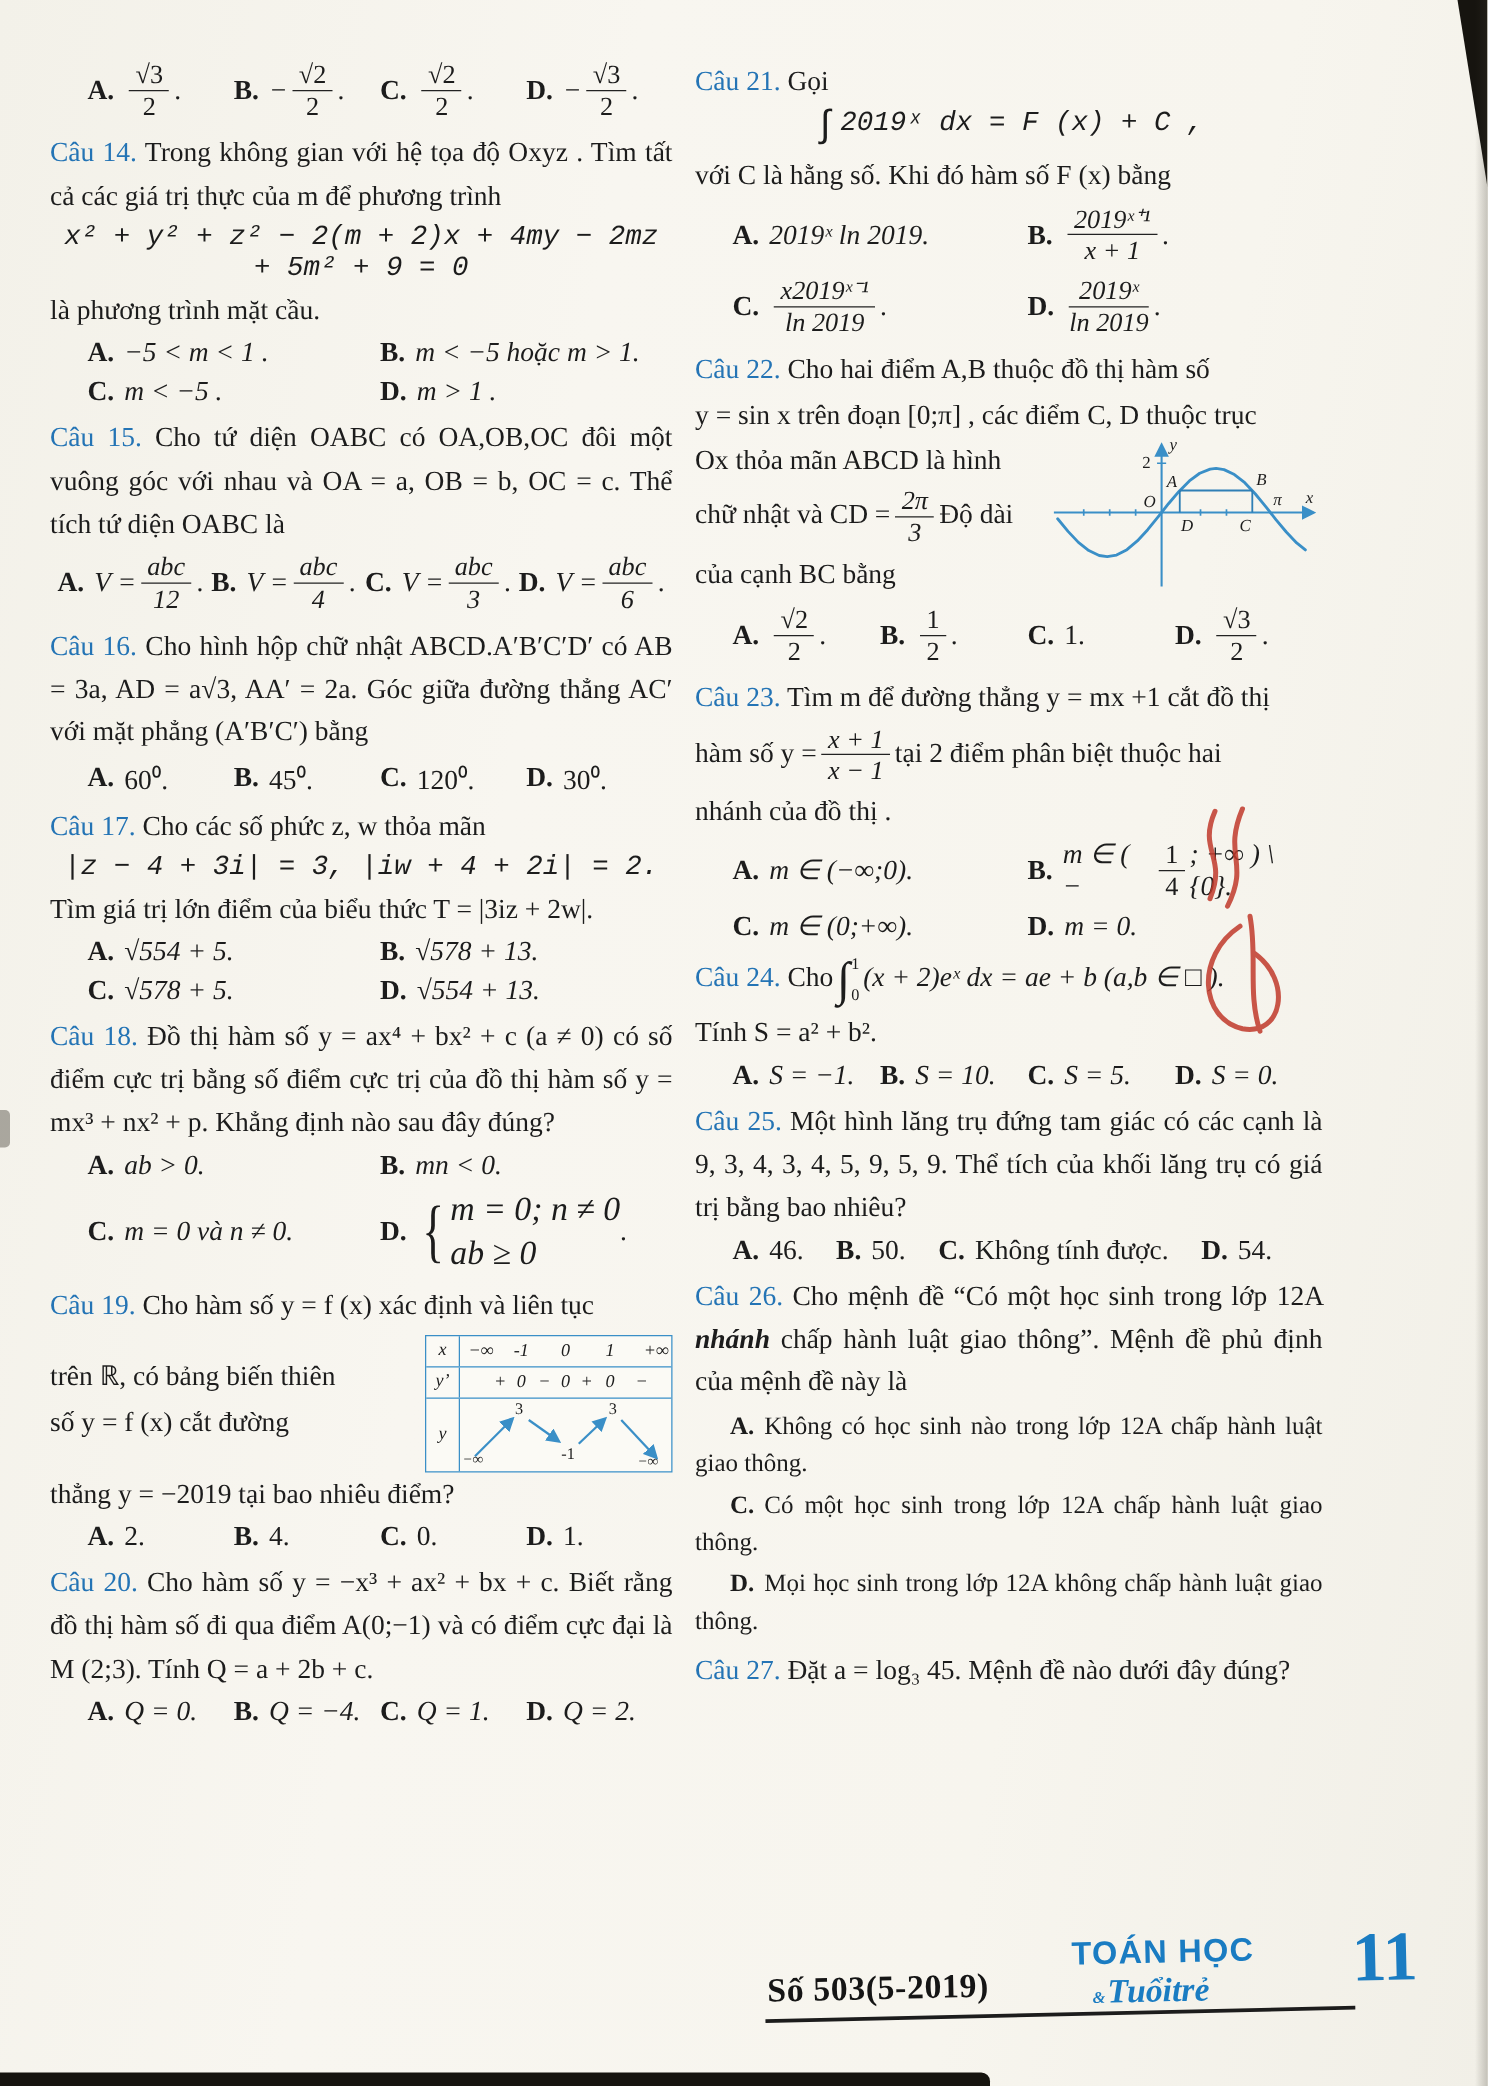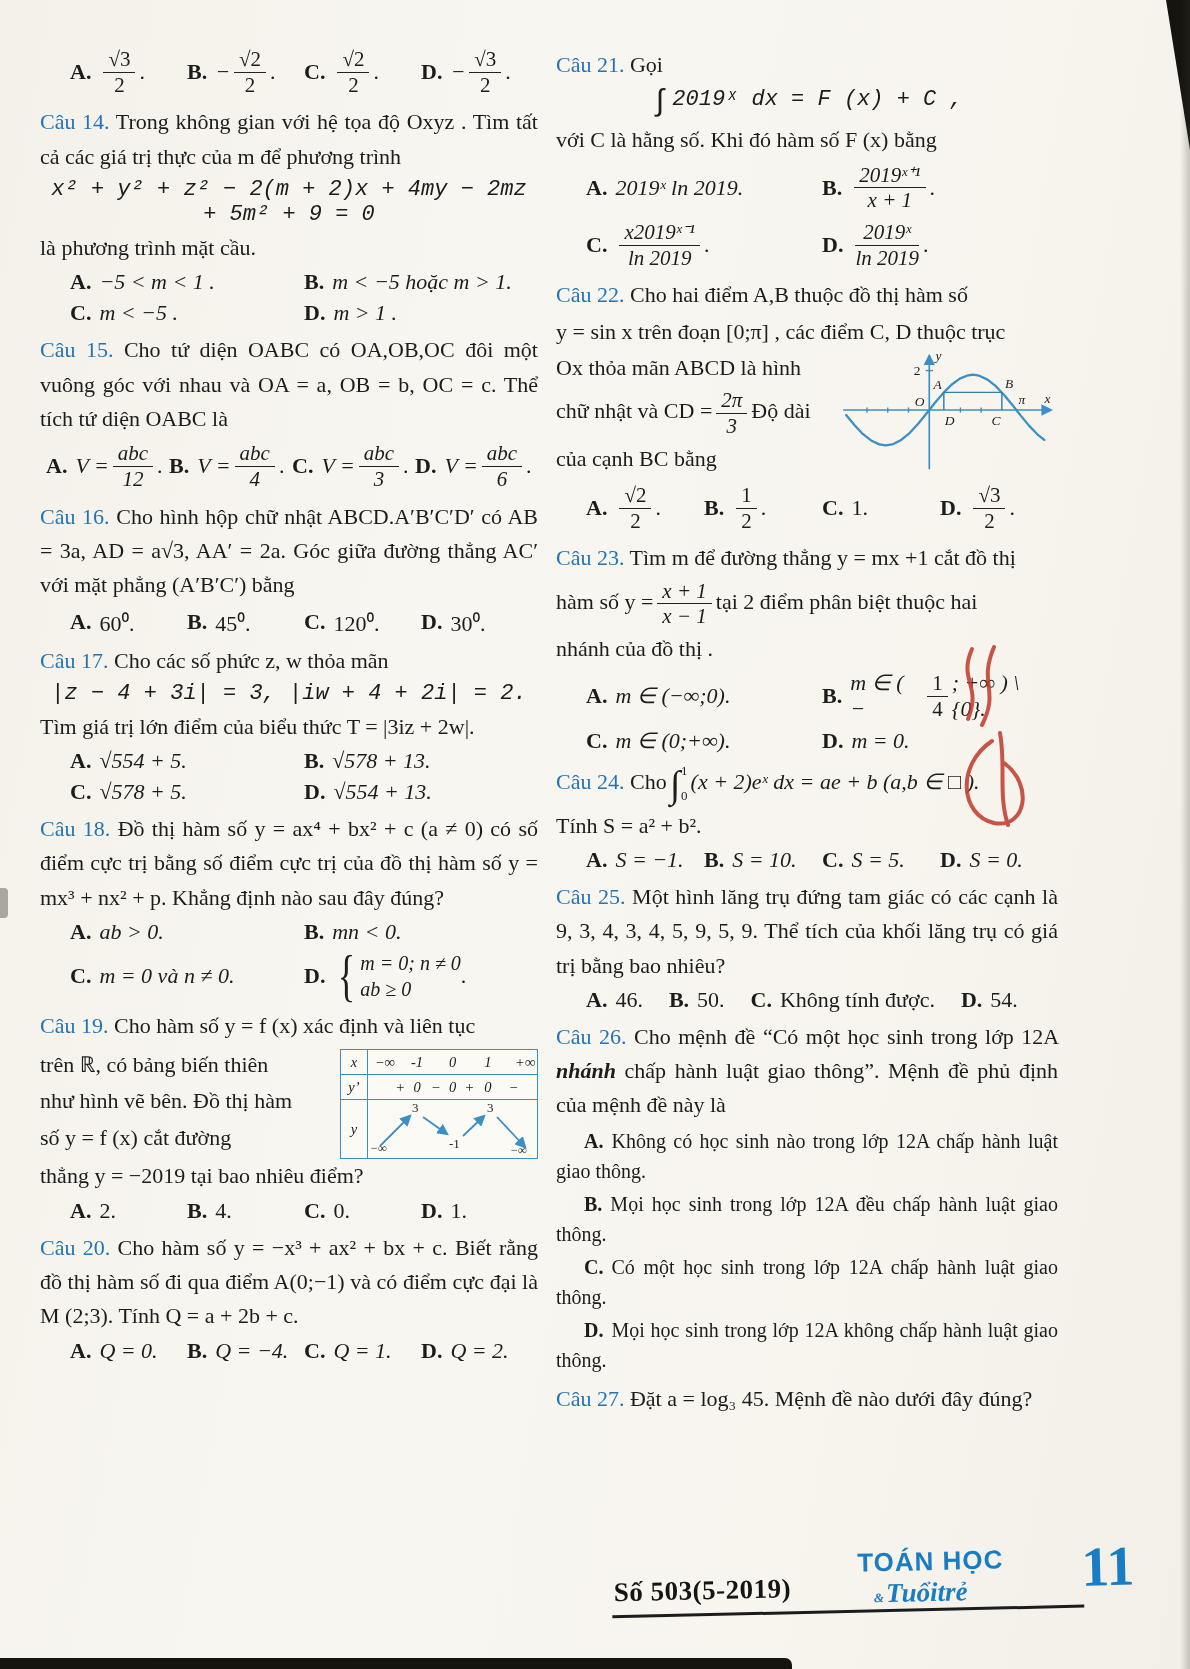--- a/index.html
+++ b/index.html
@@ -25,21 +25,21 @@
   .opt-letter { font-weight:bold; margin-right:8px; }
   .optp { font-size:20px; line-height:1.5; margin:3px 0; text-indent:28px; text-align:justify; }
 
   .frac { display:inline-block; text-align:center; vertical-align:middle; line-height:1.08; font-size:21px; margin:2px 4px; }
   .frac .num { display:block; border-bottom:1.6px solid #222; padding:0 5px 1px; }
   .frac .den { display:block; padding-top:1px; }
   .fi { font-style:italic; }
 
   .sys { display:inline-flex; align-items:center; }
   .lbrace { font-size:56px; font-weight:400; line-height:0.9; transform:scaleX(.65); margin-right:0; }
-  .syslines { display:flex; flex-direction:column; font-style:italic; font-size:20px; line-height:1.3; }
+  .syslines { display:flex; flex-direction:column; font-style:italic; font-size:27px; line-height:1.3; }
 
   .intwrap { display:inline-flex; align-items:center; margin:0 3px; vertical-align:middle; }
   .intsym { font-size:38px; line-height:1; font-style:normal; }
   .intlims { display:flex; flex-direction:column; justify-content:space-between; height:46px; font-size:13px; margin-left:1px; }
   .intsym2 { font-size:30px; vertical-align:-5px; font-style:normal; margin-right:3px; }
 
   .row-flex { display:flex; gap:25px; align-items:center; }
   .row-flex .txt { flex:1; }
 
   .bbt { border:1.8px solid #3a8fc7; width:196px; font-size:14.5px; flex:0 0 auto; margin-top:4px; background:#fbfaf5; }
@@ -261,21 +261,20 @@
             <span>.</span>
           </span>
       </div>
     </div>
 
     <div class="q">
       <p class="stem"><span class="qlabel">Câu 19.</span> <span>Cho hàm số y = f (x) xác định và liên tục</span></p>
       <div class="row-flex">
         <div class="txt">
           <p class="stem">trên ℝ, có bảng biến thiên</p>
-          <p class="stem">như hình vẽ bên. Đồ thị hàm</p>
           <p class="stem">số y = f (x) cắt đường</p>
         </div>
         <div class="bbt">
           <div class="bbt-row">
             <div class="bbt-h">x</div>
             <div class="bbt-cells">
               <span style="left:10%">−∞</span>
               <span style="left:29%">-1</span>
               <span style="left:50%">0</span>
               <span style="left:71%">1</span>
@@ -557,21 +556,20 @@
         <span class="opt">
             <span class="opt-letter">D.</span>
             <span>54.</span>
           </span>
       </div>
     </div>
 
     <div class="q">
       <p class="stem"><span class="qlabel">Câu 26.</span> <span>Cho  mệnh  đề “Có  một  học  sinh  trong  lớp 12A</span> <span class="bold-it">nhánh</span> <span>chấp  hành  luật  giao  thông”.  Mệnh  đề phủ định của mệnh đề này là</span></p>
       <p class="optp"><span class="opt-letter">A.</span><span>Không có học sinh nào trong lớp 12A chấp hành luật giao thông.</span></p>
-      <p class="optp"><span class="opt-letter">B.</span><span>Mọi học sinh trong lớp 12A đều chấp hành luật giao thông.</span></p>
       <p class="optp"><span class="opt-letter">C.</span><span>Có một học sinh trong lớp 12A chấp hành luật giao thông.</span></p>
       <p class="optp"><span class="opt-letter">D.</span><span>Mọi học sinh trong lớp 12A không chấp hành luật giao thông.</span></p>
     </div>
 
     <div class="q">
       <p class="stem"><span class="qlabel">Câu 27.</span> <span>Đặt  a = log₃ 45.  Mệnh  đề  nào  dưới  đây đúng?</span></p>
     </div>
   </div>
 
   <div class="redpen">

